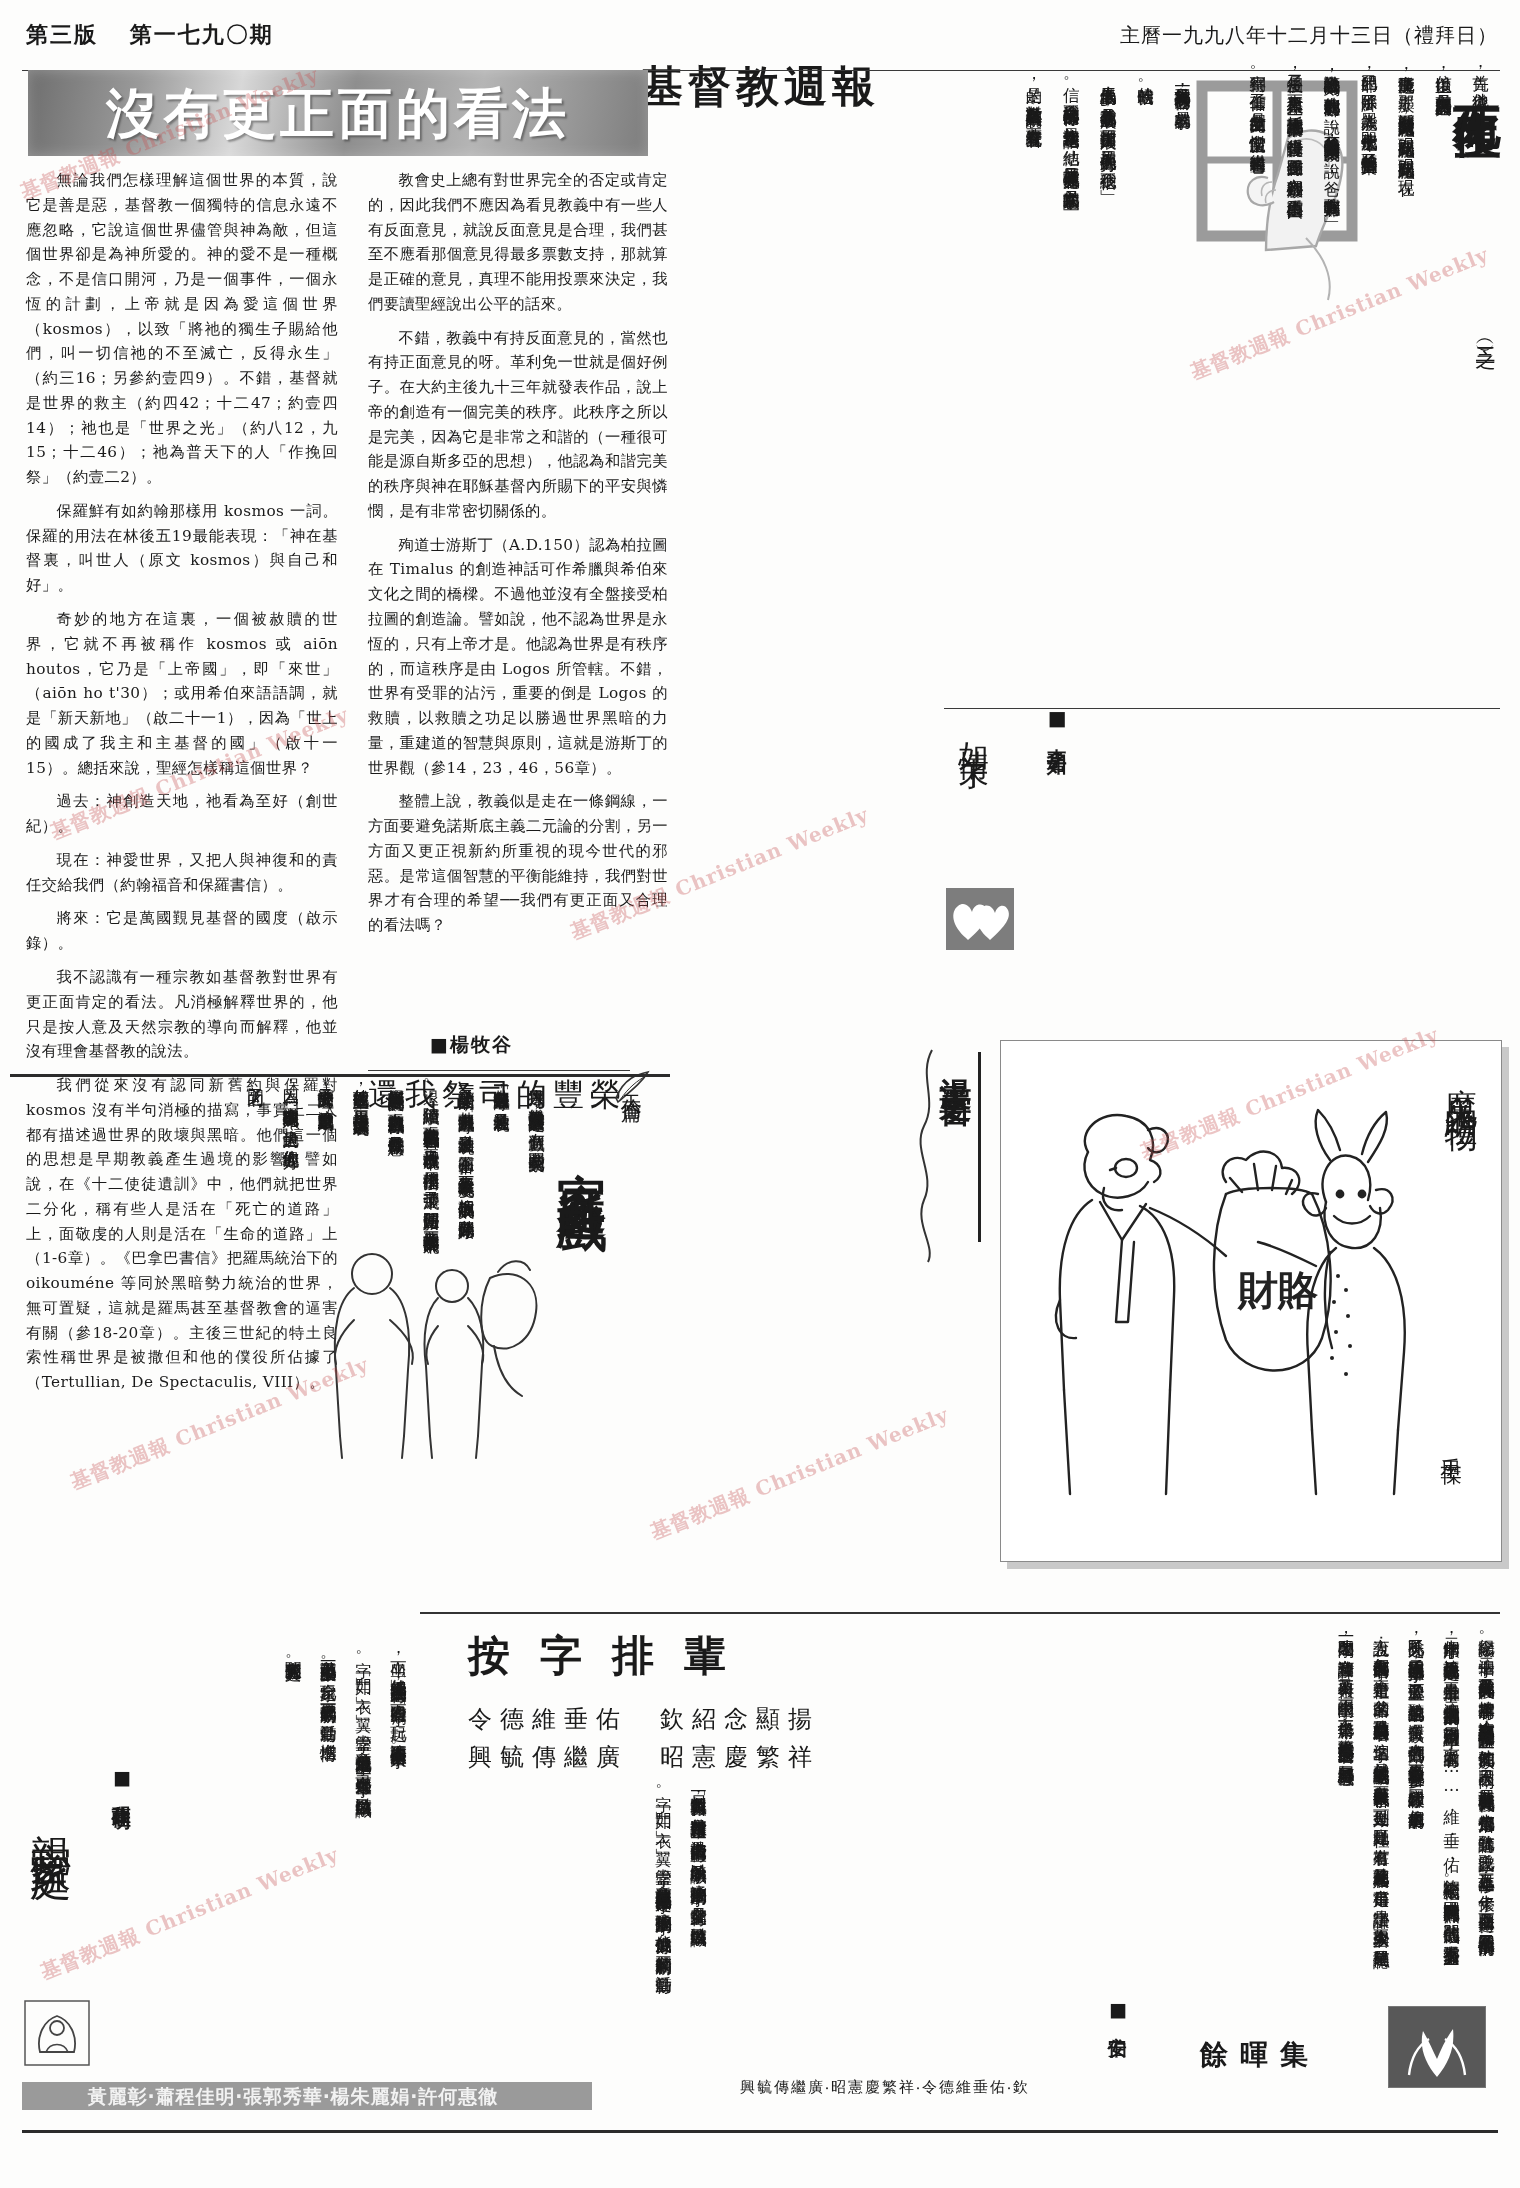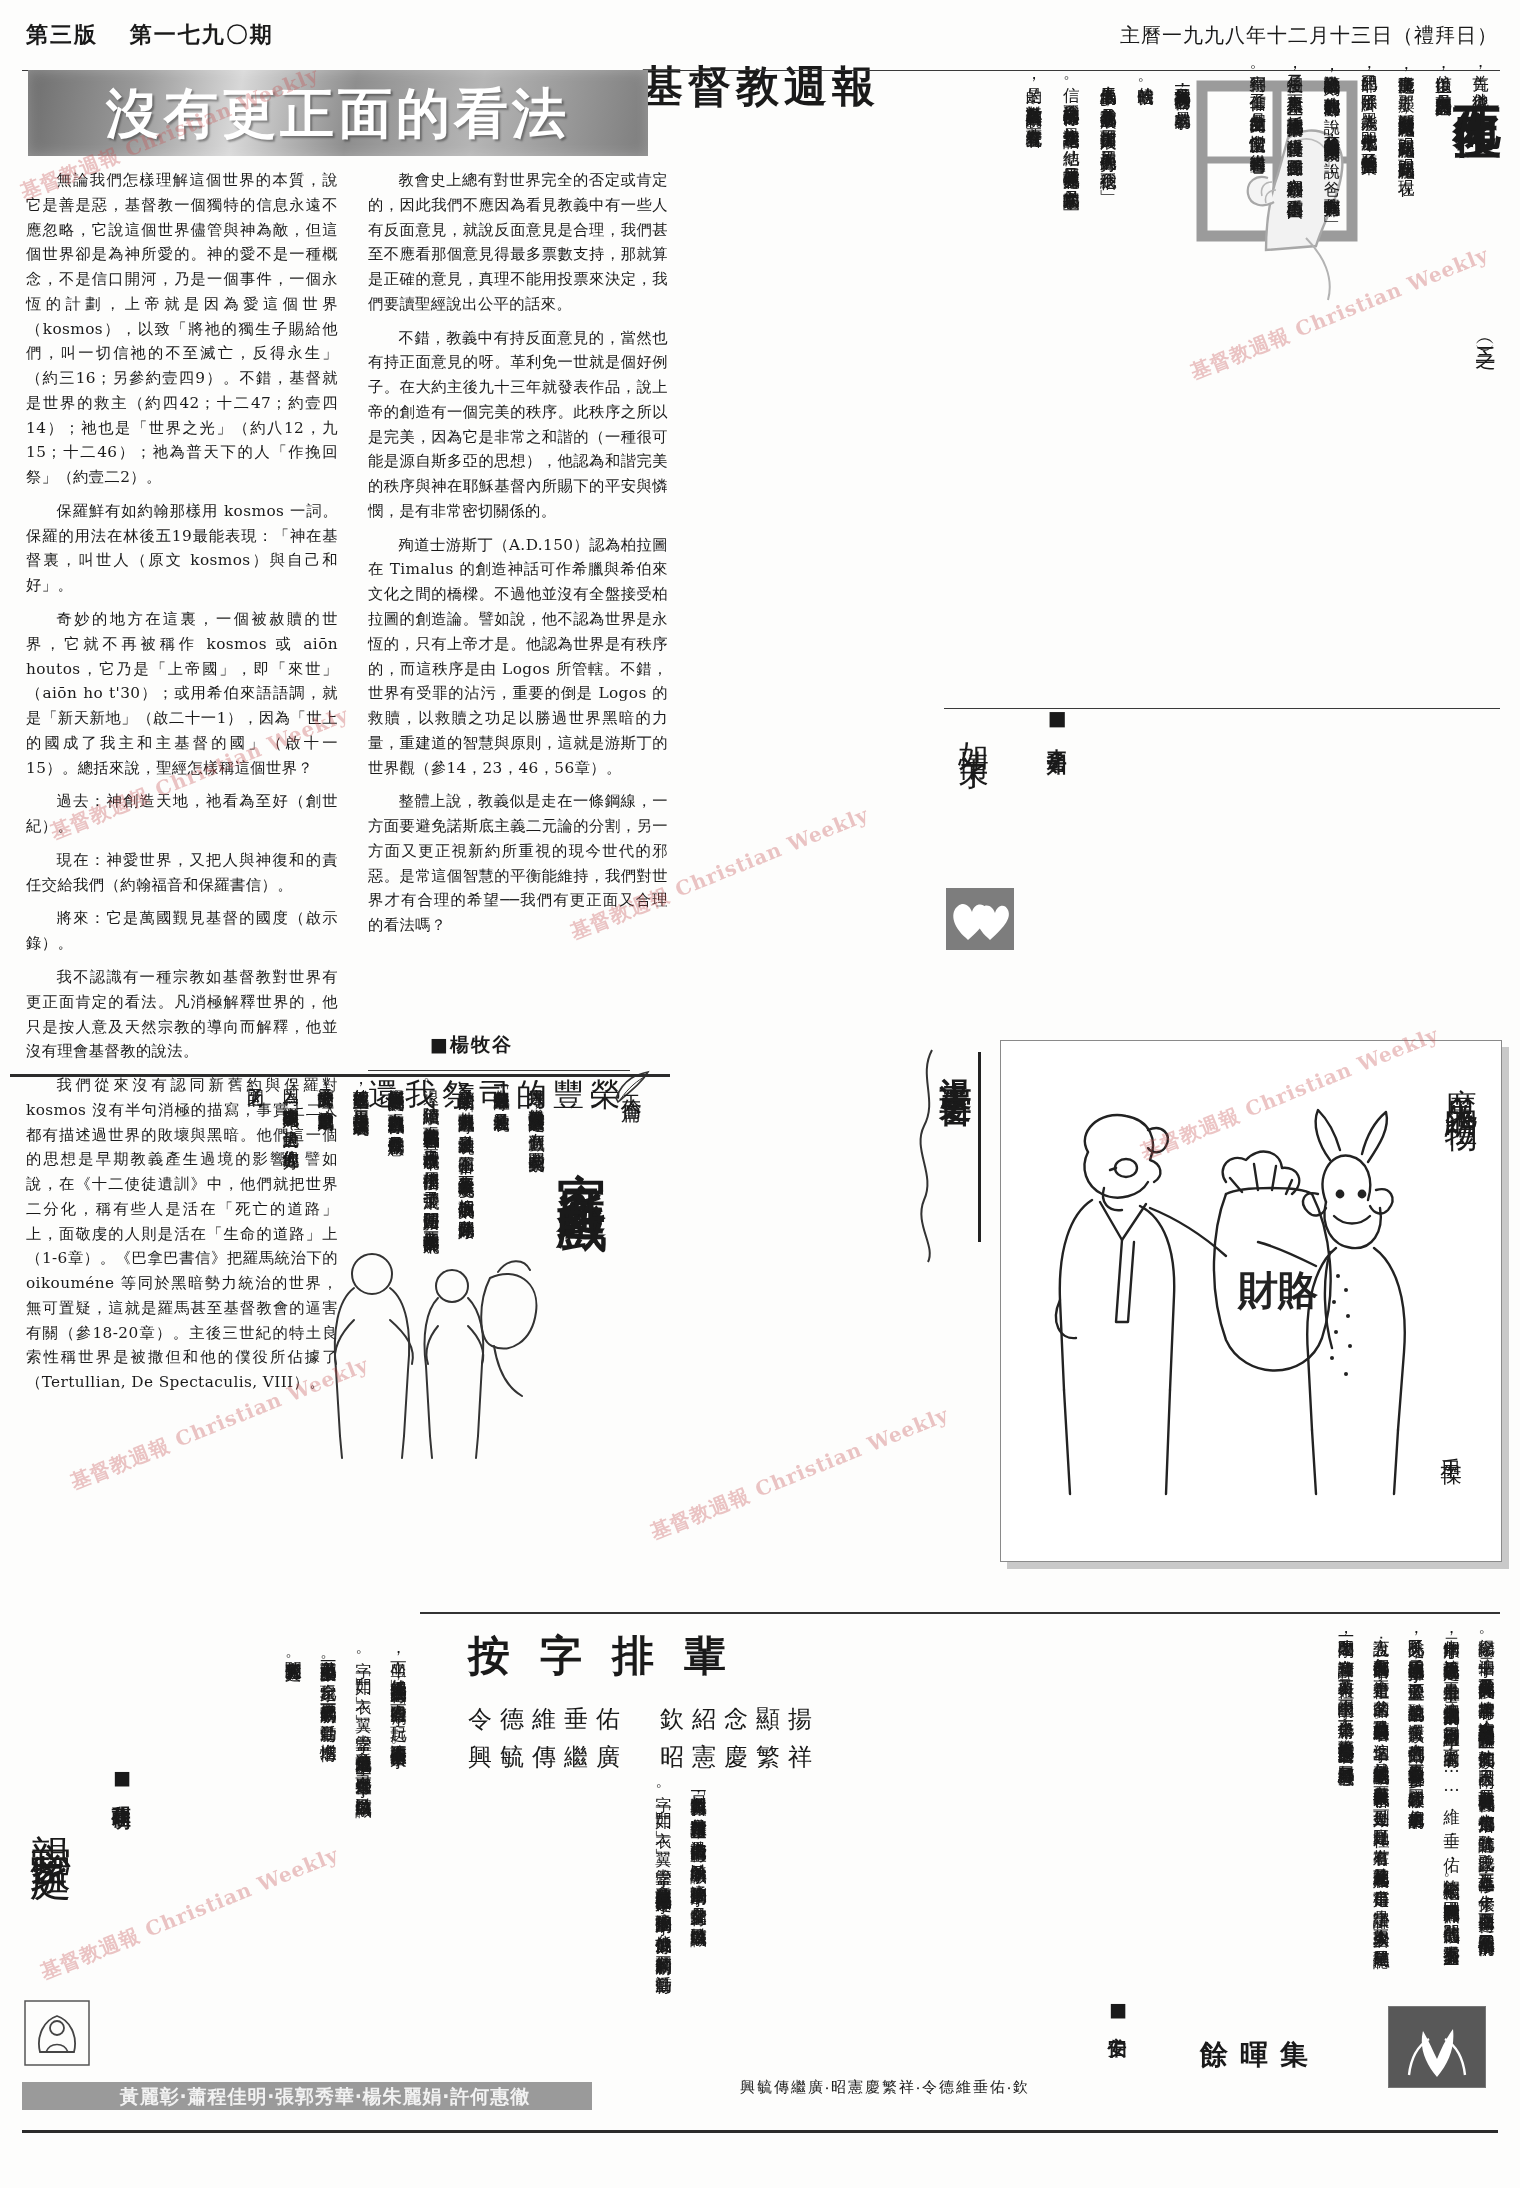--- a/index.html
+++ b/index.html
@@ -104,21 +104,21 @@
   #anzi-right{left:740px;top:1626px;width:756px;height:430px;}
   #anzi-author{left:1108px;top:1998px;font-size:19px;letter-spacing:2px;font-weight:bold;}
 
   
   #yuhui{right:200px;top:2036px;font-size:28px;letter-spacing:12px;font-weight:bold;}
   #yuhui-art{right:34px;top:2006px;width:96px;height:80px;background:#fff;border:1px solid #777;}
   #yuhui-line{left:740px;top:2076px;font-size:15px;letter-spacing:2px;}
 
   
   #foot-bar{left:22px;top:2082px;width:570px;height:28px;background:#9a9a9a;}
-  #foot-names{left:48px;top:2084px;width:554px;text-align:center;color:#f2f2f2;
+  #foot-names{left:16px;top:2084px;width:554px;text-align:center;color:#f2f2f2;
               font-size:19px;font-weight:bold;letter-spacing:1px;
               font-family:"DejaVu Sans","Liberation Sans",sans-serif;}
   #foot-rule{left:22px;top:2122px;width:1476px;}
 
   
   .wm{position:absolute;color:rgba(198,80,80,.33);font-size:20px;font-weight:bold;
       font-family:"DejaVu Serif","Liberation Serif",serif;white-space:nowrap;
       pointer-events:none;letter-spacing:1px;}
 </style>
 </head>

